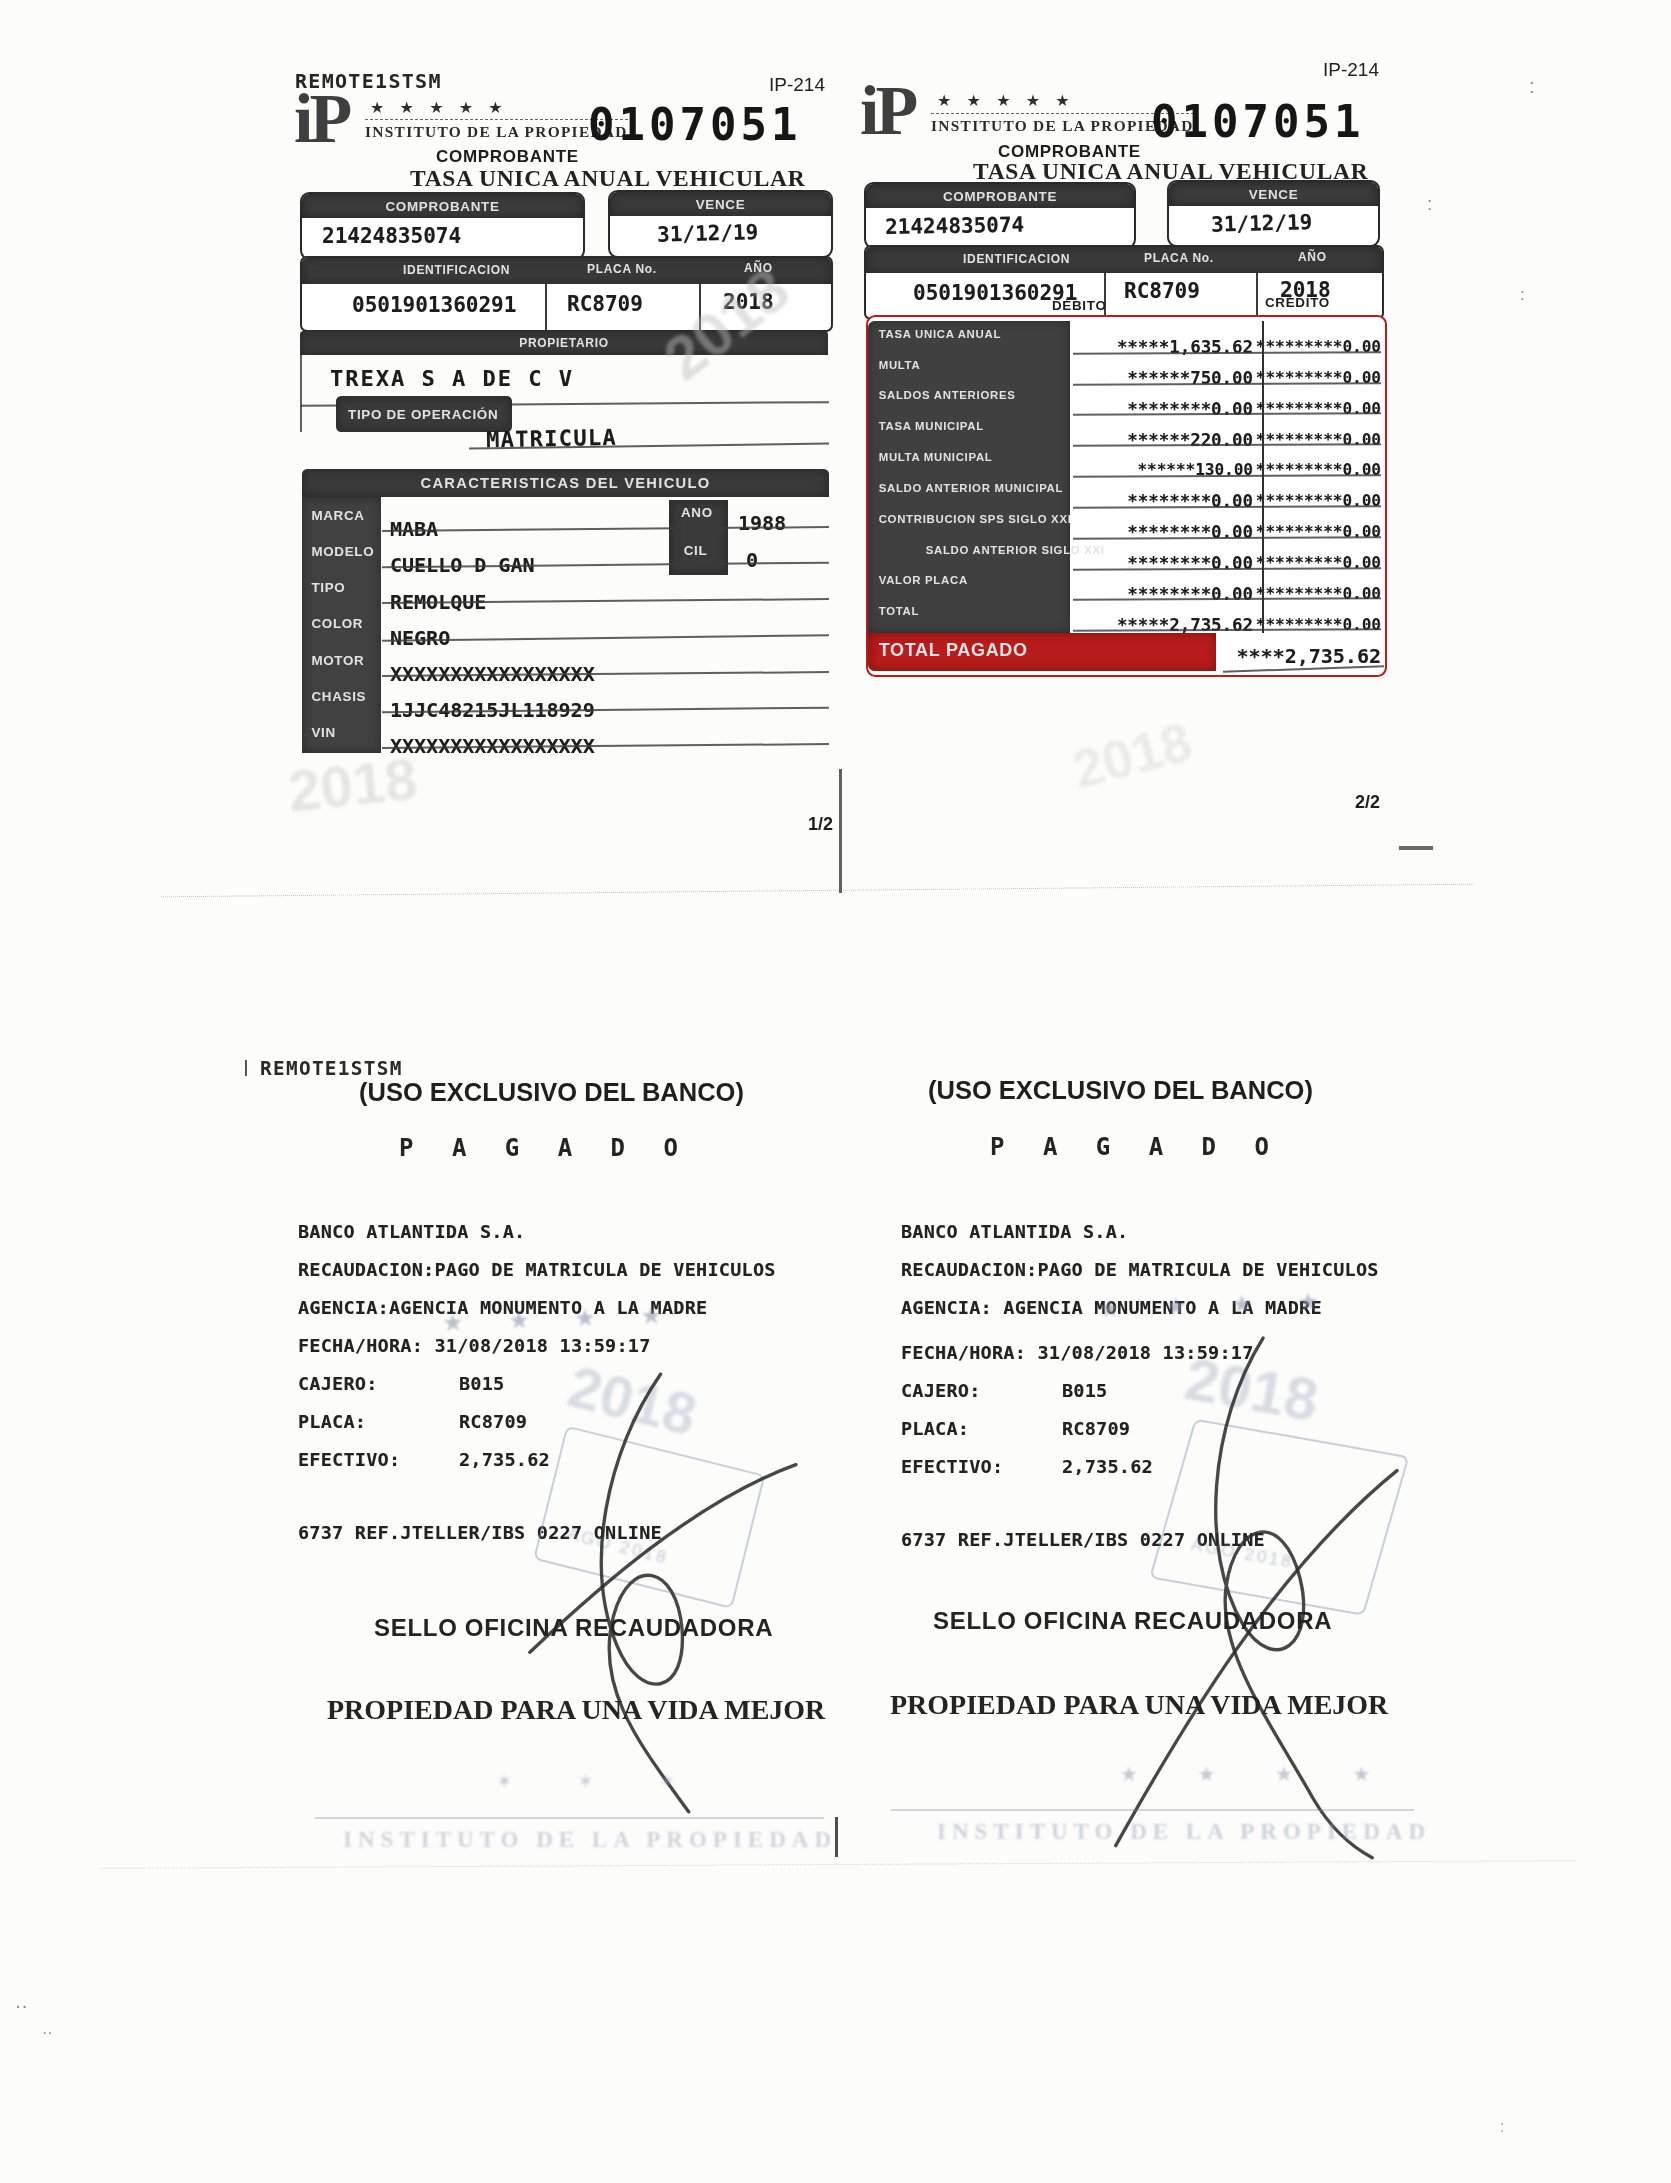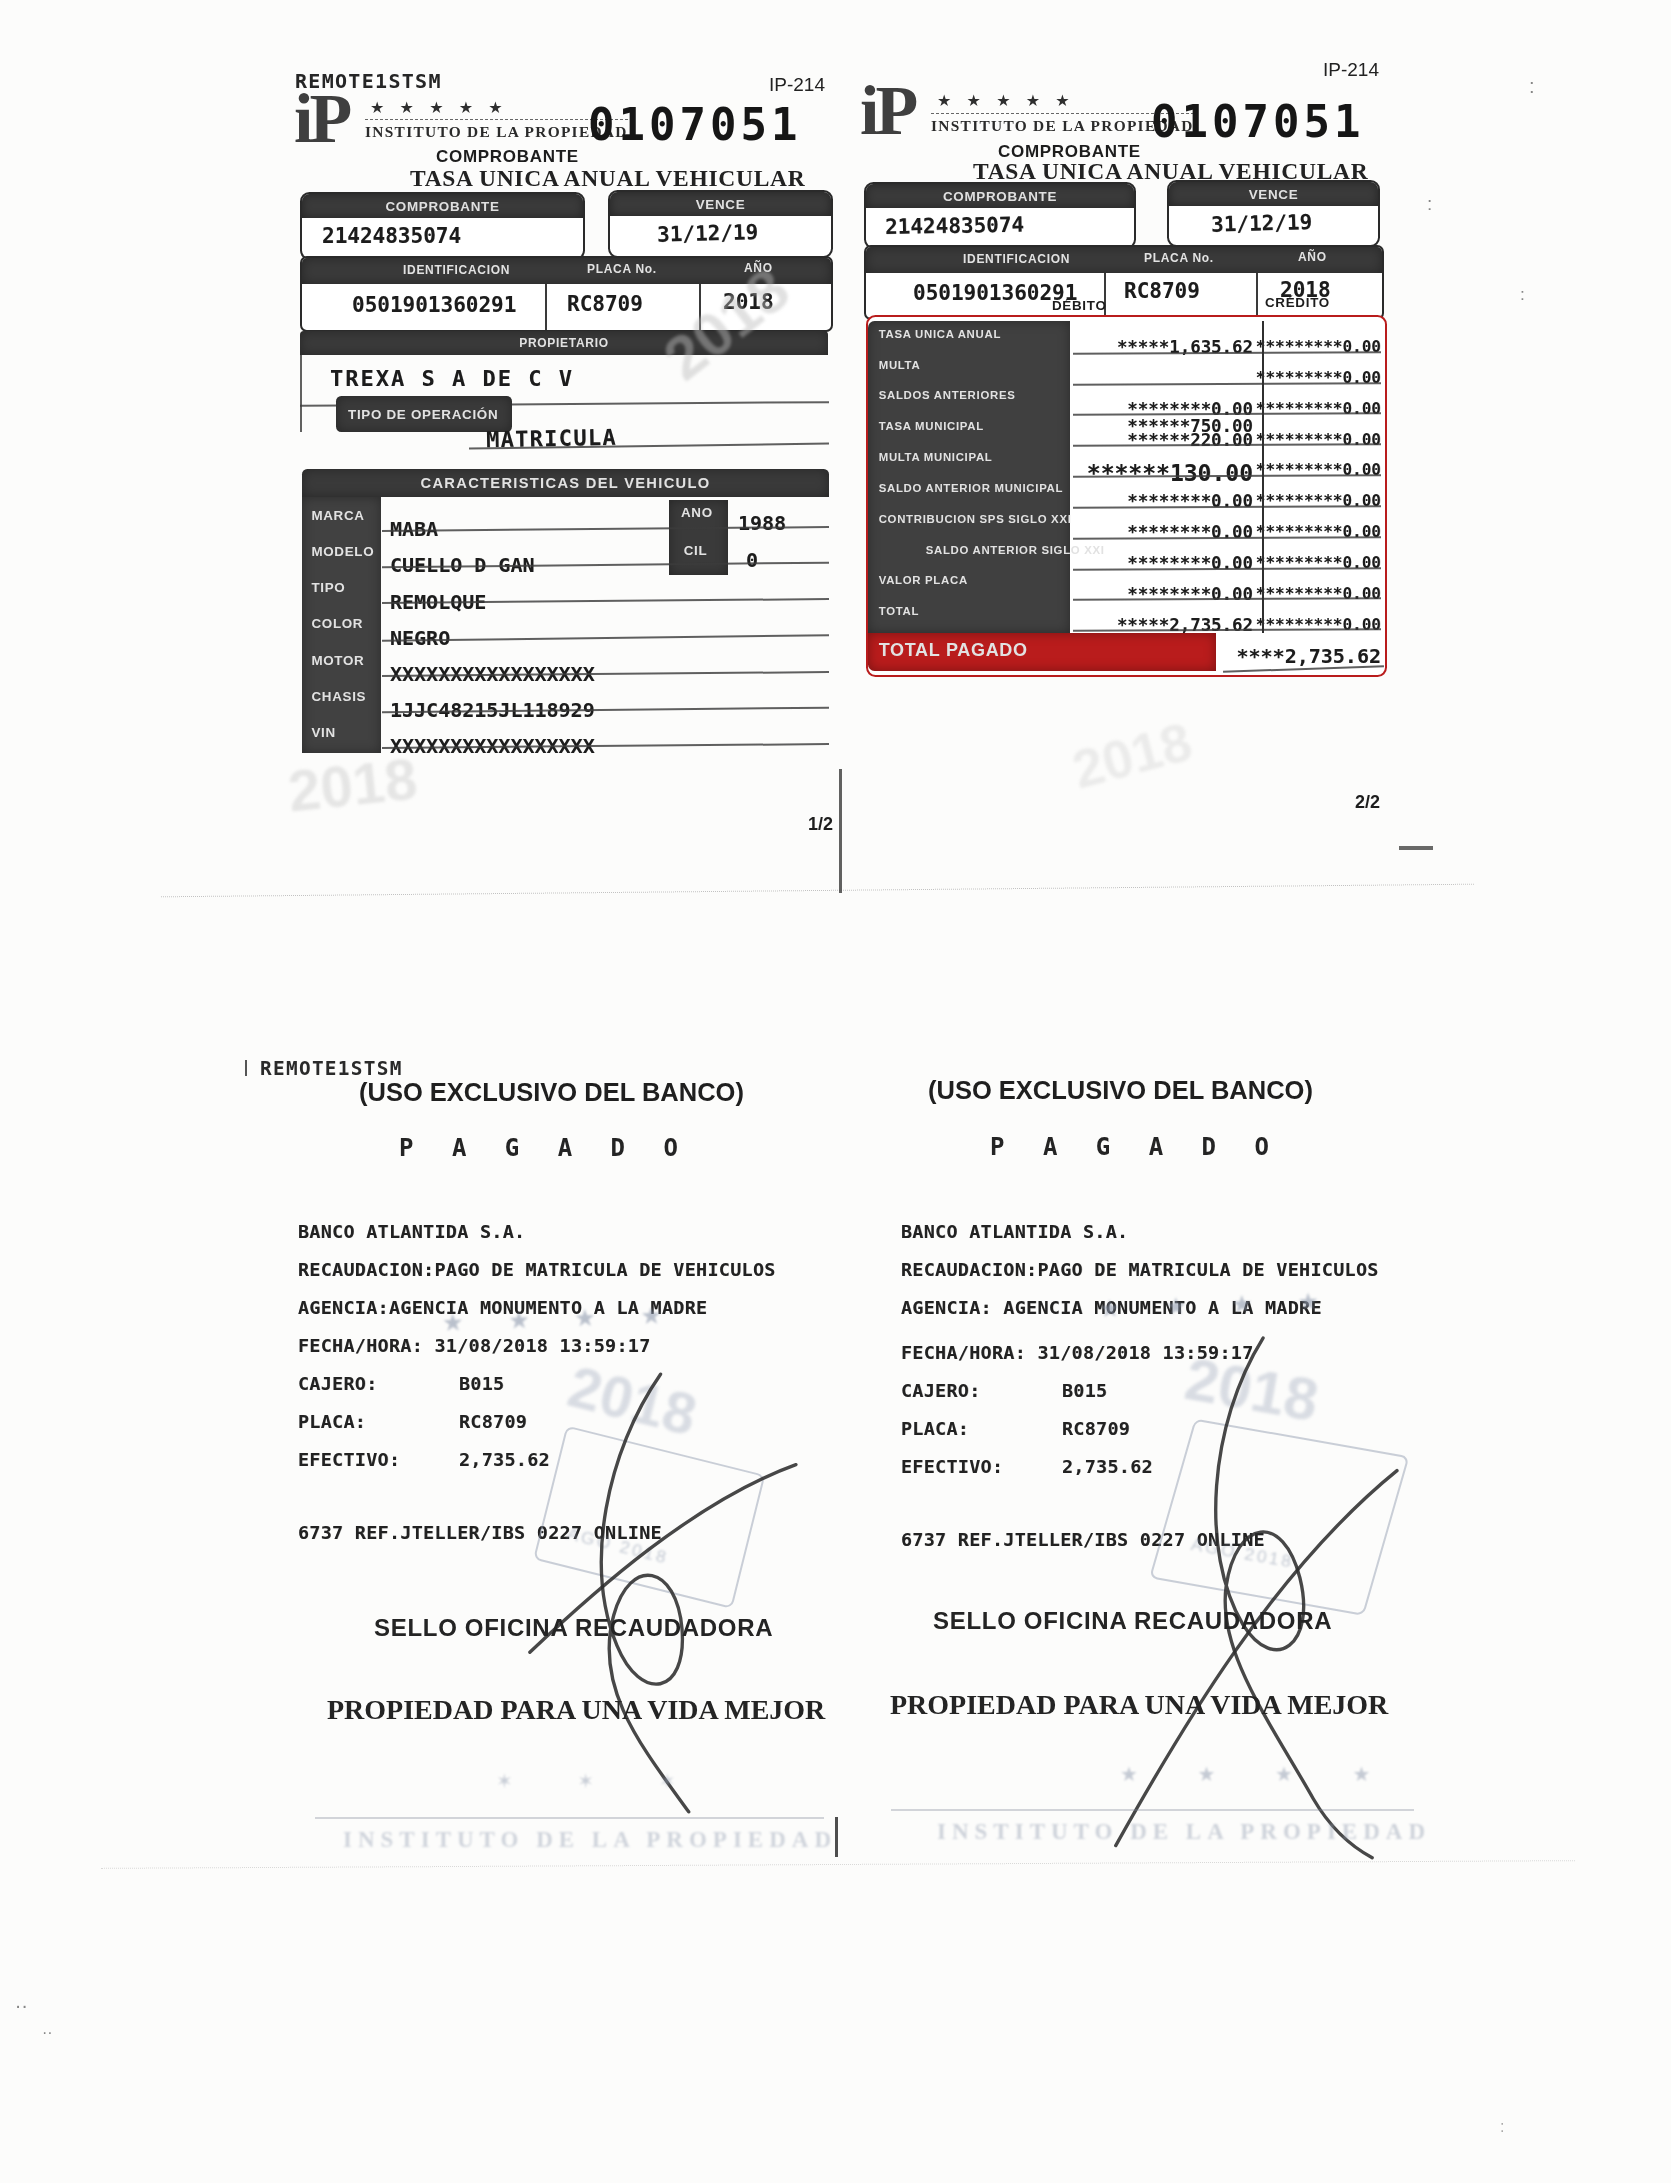--- a/index.html
+++ b/index.html
@@ -161,24 +161,24 @@
     <span class="bar-label abs" style="left:10.7px;top:72px;font-size:11.4px;">SALDOS ANTERIORES</span>
     <span class="bar-label abs" style="left:10.7px;top:103px;font-size:11.4px;">TASA MUNICIPAL</span>
     <span class="bar-label abs" style="left:10.7px;top:134px;font-size:11.4px;">MULTA MUNICIPAL</span>
     <span class="bar-label abs" style="left:10.7px;top:165px;font-size:11.4px;">SALDO ANTERIOR MUNICIPAL</span>
     <span class="bar-label abs" style="left:10.7px;top:196px;font-size:11.4px;">CONTRIBUCION SPS SIGLO XXI</span>
     <span class="bar-label abs" style="left:10.7px;top:227px;font-size:11.4px;margin-left:47px;">SALDO ANTERIOR SIGLO XXI</span>
     <span class="bar-label abs" style="left:10.7px;top:257px;font-size:11.4px;">VALOR PLACA</span>
     <span class="bar-label abs" style="left:10.7px;top:288px;font-size:11.4px;">TOTAL</span>
 
     <span class="val abs" style="left:205px;width:180px;text-align:right;top:20px;font-size:17.4px;">*****1,635.62</span>
-    <span class="val abs" style="left:205px;width:180px;text-align:right;top:51px;font-size:17.4px;margin-top:48px;">******750.00</span>
+    <span class="val abs" style="left:205px;width:180px;text-align:right;top:51px;font-size:17.4px;">******750.00</span>
     <span class="val abs" style="left:205px;width:180px;text-align:right;top:82px;font-size:17.4px;">********0.00</span>
     <span class="val abs" style="left:205px;width:180px;text-align:right;top:113px;font-size:17.4px;">******220.00</span>
-    <span class="val abs" style="left:205px;width:180px;text-align:right;top:143px;font-size:23px;">******130.00</span>
+    <span class="val abs" style="left:205px;width:180px;text-align:right;top:143px;font-size:16px;">******130.00</span>
     <span class="val abs" style="left:205px;width:180px;text-align:right;top:174px;font-size:17.4px;">********0.00</span>
     <span class="val abs" style="left:205px;width:180px;text-align:right;top:205px;font-size:17.4px;">********0.00</span>
     <span class="val abs" style="left:205px;width:180px;text-align:right;top:236px;font-size:17.4px;">********0.00</span>
     <span class="val abs" style="left:205px;width:180px;text-align:right;top:267px;font-size:17.4px;">********0.00</span>
     <span class="val abs" style="left:205px;width:180px;text-align:right;top:298px;font-size:17.4px;">*****2,735.62</span>
 
     <span class="val abs" style="right:4px;top:20px;font-size:16px;">*********0.00</span>
     <span class="val abs" style="right:4px;top:51px;font-size:16px;">*********0.00</span>
     <span class="val abs" style="right:4px;top:82px;font-size:16px;">*********0.00</span>
     <span class="val abs" style="right:4px;top:113px;font-size:16px;">*********0.00</span>

